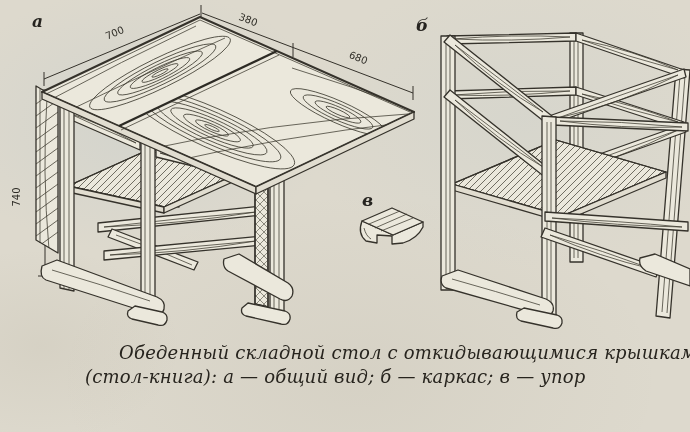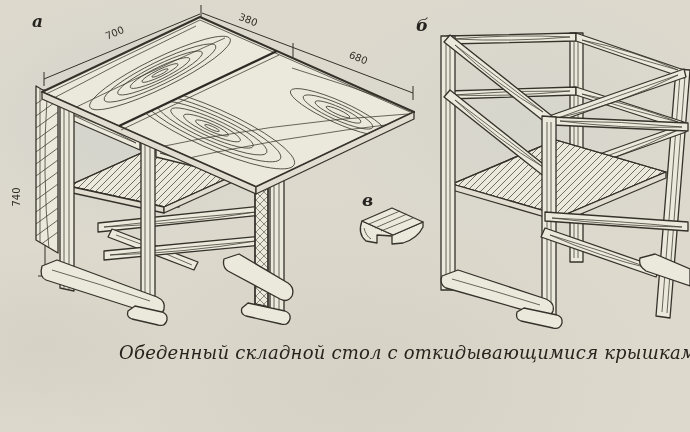--- a/index.html
+++ b/index.html
@@ -235,13 +235,14 @@
     <path class="bar" d="M362,221 C359,229 360,236 366,241 L377,243 L377,235 L392,236 L392,244 L403,243
                          C413,240 420,233 423,227 L423,222 L393,235 Z"></path>
     <polygon class="bar" points="362,221 392,208 423,222 393,235"></polygon>
     <path class="g" d="M369,224 L400,211 M375,228 L407,214 M381,231 L413,218"></path>
     <path class="g" d="M364,228 Q366,236 371,239"></path>
     <text class="lbl" x="362" y="206">в</text>
   </g>
 </svg>
 
 <div class="caption" id="cap1">Обеденный складной стол с откидывающимися крышками</div>
+<div class="caption" id="cap2">(стол-книга): а — общий вид; б — каркас; в — упор</div>
 </div>
 
 </body></html>

